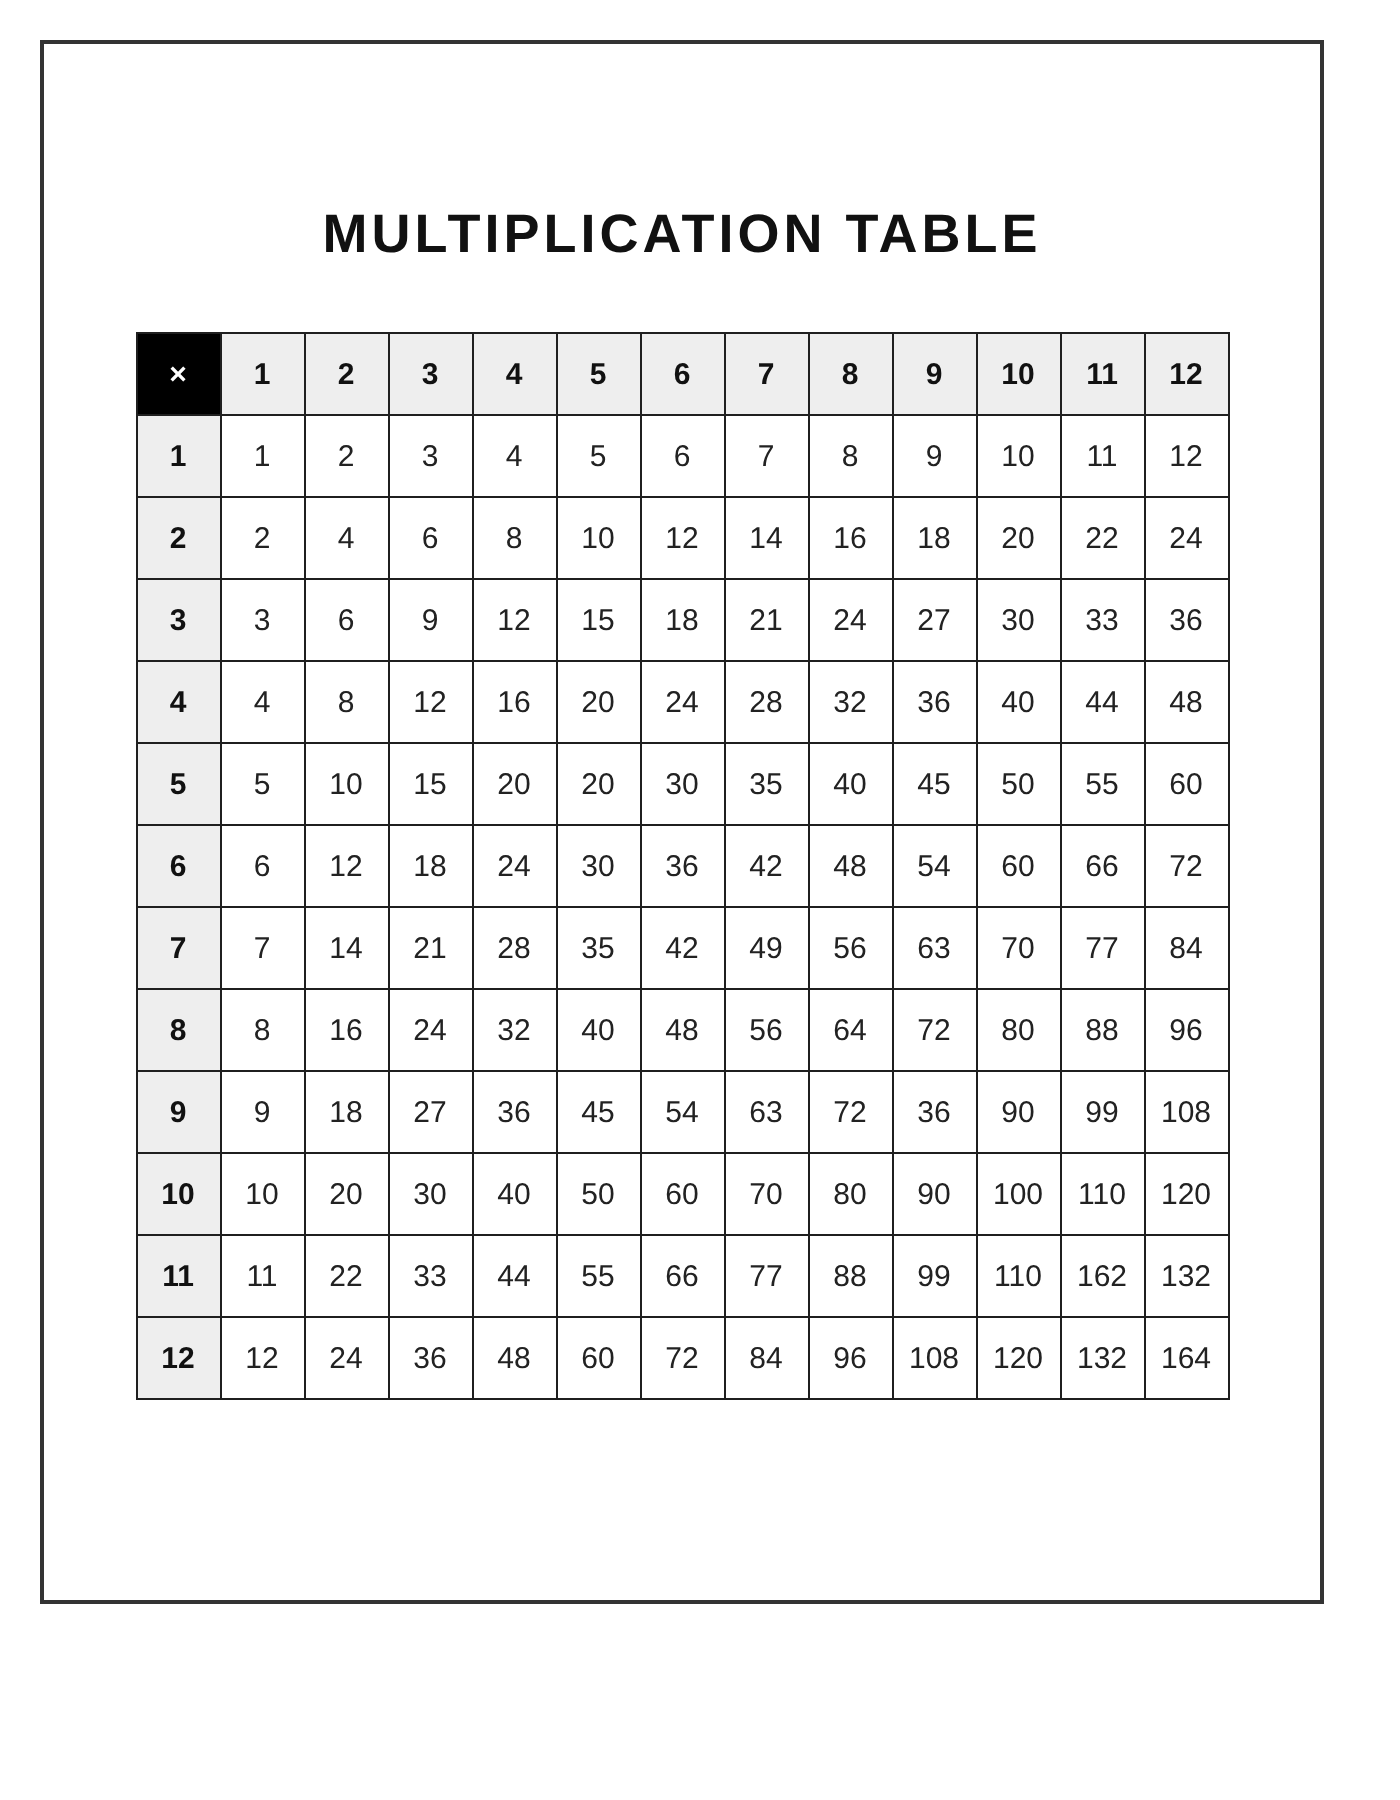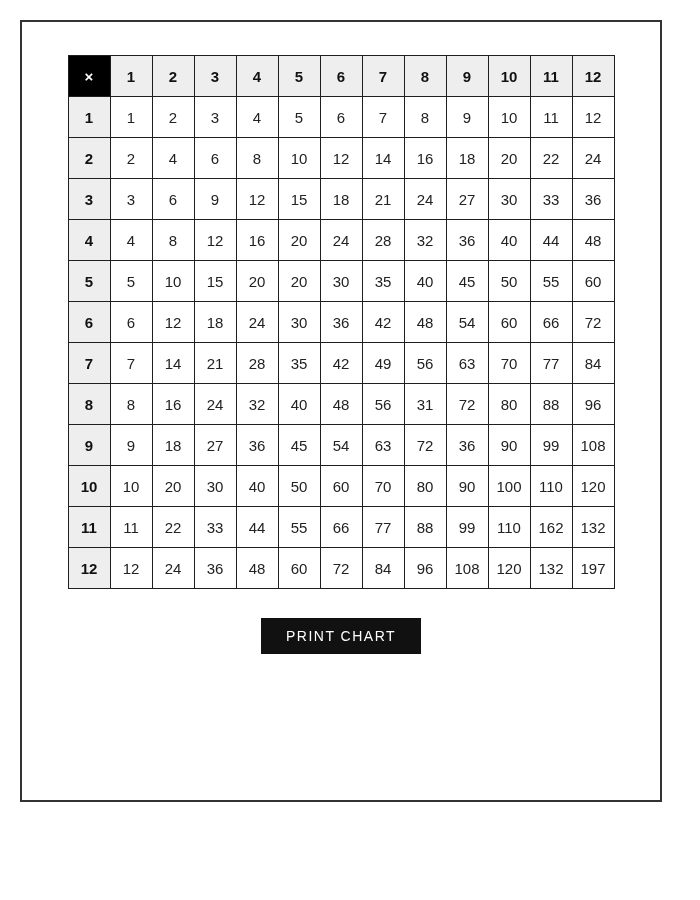--- a/index.html
+++ b/index.html
@@ -72,20 +72,21 @@
     font-weight: 500;
     letter-spacing: 1.5px;
     padding: 10px 25px;
     cursor: pointer;
   }
 </style>
 </head>
 <body>
 
 <div class="page-card">
+  <h1 class="page-title">MULTIPLICATION TABLE</h1>
 
   <table class="mult-table">
     <thead>
         <tr>
           <th class="corner-cell">×</th>
           <th>1</th>
           <th>2</th>
           <th>3</th>
           <th>4</th>
           <th>5</th>
@@ -206,21 +207,21 @@
         </tr>
         <tr>
           <th>8</th>
           <td>8</td>
           <td>16</td>
           <td>24</td>
           <td>32</td>
           <td>40</td>
           <td>48</td>
           <td>56</td>
-          <td>31</td>
+          <td>64</td>
           <td>72</td>
           <td>80</td>
           <td>88</td>
           <td>96</td>
         </tr>
         <tr>
           <th>9</th>
           <td>9</td>
           <td>18</td>
           <td>27</td>
@@ -270,21 +271,18 @@
           <td>24</td>
           <td>36</td>
           <td>48</td>
           <td>60</td>
           <td>72</td>
           <td>84</td>
           <td>96</td>
           <td>108</td>
           <td>120</td>
           <td>132</td>
-          <td>197</td>
+          <td>164</td>
         </tr>
       </tbody>
   </table>
 
-  <div class="button-row">
-    <button class="print-button">PRINT CHART</button>
-  </div>
 </div>
 
 </body></html>

